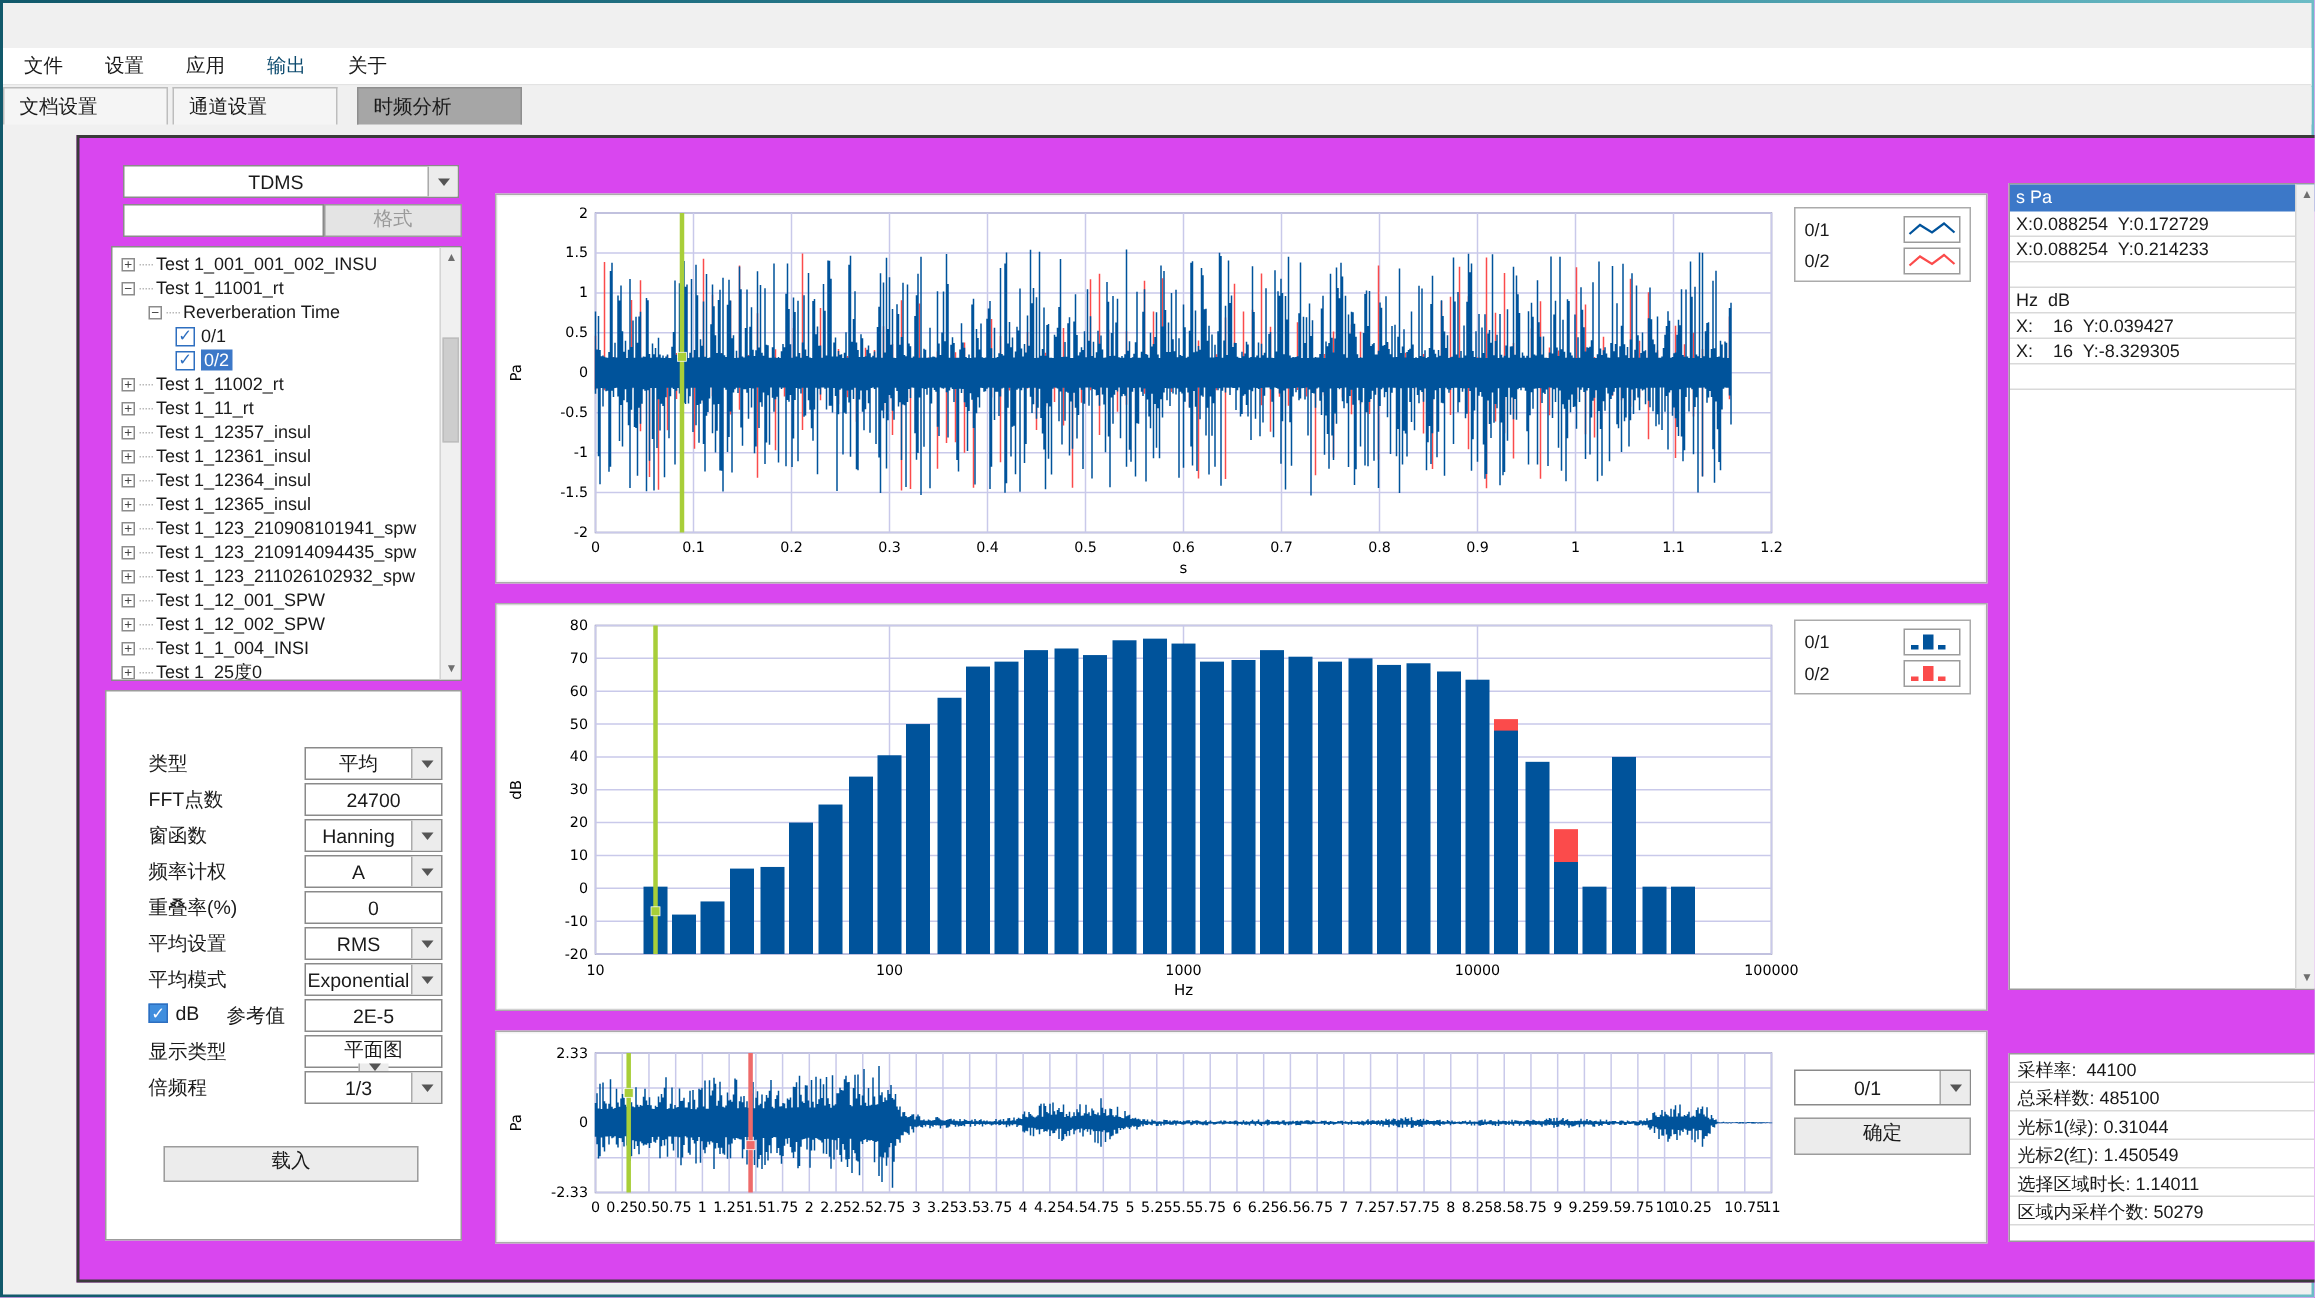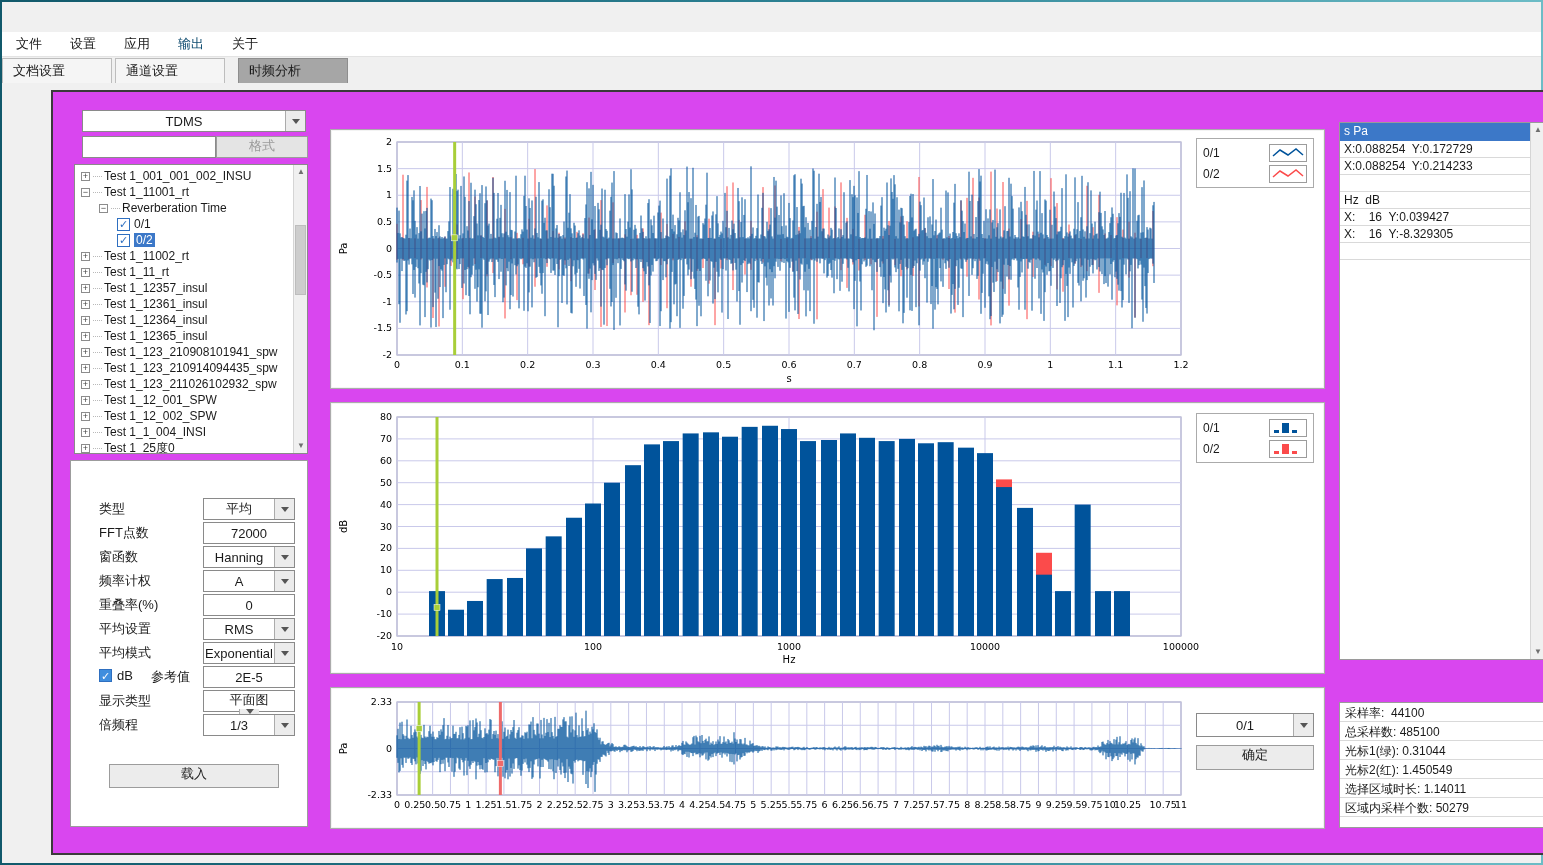--- a/index.html
+++ b/index.html
@@ -218,21 +218,21 @@
         <div id="form-rows">
             <span class="frm-label" style="left: 28px; top: 39px;">类型</span>
             <div class="combo" style="position: absolute; left: 132px; top: 37px; width: 92px; height: 22px;">
               <span class="val">平均</span>
               <span class="dd">
                 <span class="arrow-down"></span>
               </span>
             </div>
             <span class="frm-label" style="left: 28px; top: 63px;">FFT点数</span>
             <div class="textbox" style="position: absolute; left: 132px; top: 61px; width: 92px; height: 22px;">
-              <span>72000</span>
+              <span>24700</span>
             </div>
             <span class="frm-label" style="left: 28px; top: 87px;">窗函数</span>
             <div class="combo" style="position: absolute; left: 132px; top: 85px; width: 92px; height: 22px;">
               <span class="val">Hanning</span>
               <span class="dd">
                 <span class="arrow-down"></span>
               </span>
             </div>
             <span class="frm-label" style="left: 28px; top: 111px;">频率计权</span>
             <div class="combo" style="position: absolute; left: 132px; top: 109px; width: 92px; height: 22px;">

